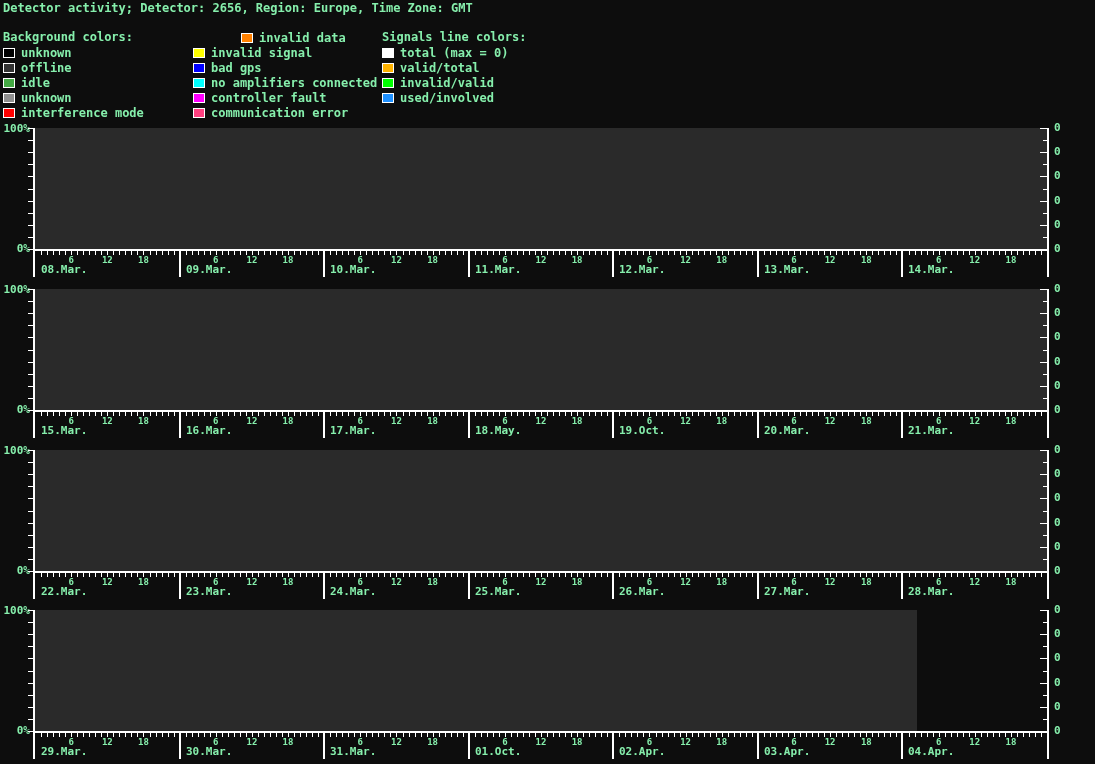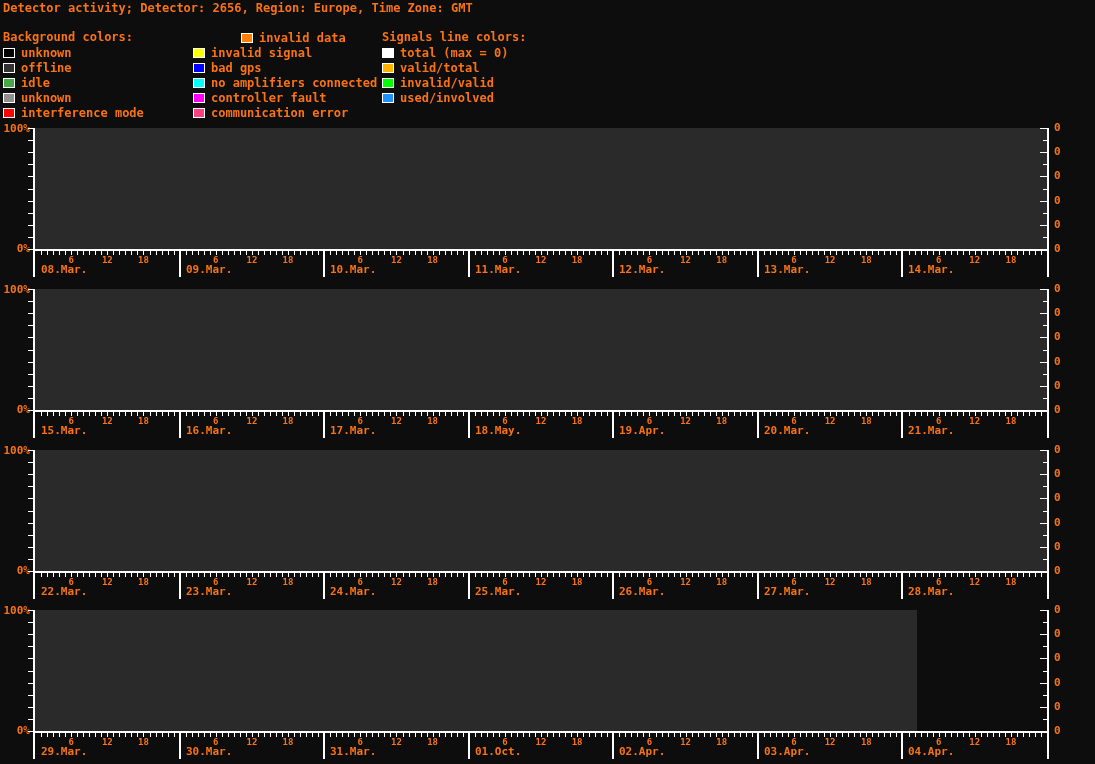--- a/index.html
+++ b/index.html
@@ -1,18 +1,18 @@
 <!DOCTYPE html>
 <html><head>
 <meta charset="utf-8">
 <style>
   html,body{margin:0;padding:0;background:#0d0d0d;}
   #screen{
     position:relative;width:1095px;height:764px;overflow:hidden;
-    background:#0d0d0d;color:#f97316;
+    background:#0d0d0d;color:#86efac;
     font-family:"DejaVu Sans Mono","Liberation Mono",monospace;
     font-weight:bold;
   }
   #title{position:absolute;left:3px;top:1px;font-size:12px;white-space:nowrap;}
   .leg-header{position:absolute;font-size:12px;white-space:nowrap;}
   .leg-item{position:absolute;height:15px;display:flex;align-items:center;font-size:12px;white-space:nowrap;}
   .swatch{display:inline-block;width:10px;height:8px;border:1px solid #ffffff;margin-right:6px;flex:0 0 auto;}
   .line{position:absolute;background:#ffffff;}
   .plotfill{position:absolute;}
   .ylab{position:absolute;font-size:11px;width:30px;text-align:right;white-space:nowrap;}
@@ -460,21 +460,21 @@
       <div class="line" style="left: 577.1px; top: 412px; width: 1px; height: 4px;"></div>
       <div class="line" style="left: 583.2px; top: 412px; width: 1px; height: 4px;"></div>
       <div class="line" style="left: 589.2px; top: 412px; width: 1px; height: 4px;"></div>
       <div class="line" style="left: 595.2px; top: 412px; width: 1px; height: 4px;"></div>
       <div class="line" style="left: 601.2px; top: 412px; width: 1px; height: 4px;"></div>
       <div class="line" style="left: 607.3px; top: 412px; width: 1px; height: 4px;"></div>
       <div class="hourlab" style="left: 496.9px; top: 416px;">6</div>
       <div class="hourlab" style="left: 533px; top: 416px;">12</div>
       <div class="hourlab" style="left: 569.1px; top: 416px;">18</div>
       <div class="line" style="left: 612px; top: 410px; width: 2px; height: 28px;"></div>
-      <div class="datelab" style="left: 619px; top: 424px;">19.Apr.</div>
+      <div class="datelab" style="left: 619px; top: 424px;">19.Oct.</div>
       <div class="line" style="left: 619.3px; top: 412px; width: 1px; height: 4px;"></div>
       <div class="line" style="left: 625.3px; top: 412px; width: 1px; height: 4px;"></div>
       <div class="line" style="left: 631.4px; top: 412px; width: 1px; height: 4px;"></div>
       <div class="line" style="left: 637.4px; top: 412px; width: 1px; height: 4px;"></div>
       <div class="line" style="left: 643.4px; top: 412px; width: 1px; height: 4px;"></div>
       <div class="line" style="left: 649.4px; top: 412px; width: 1px; height: 4px;"></div>
       <div class="line" style="left: 655.5px; top: 412px; width: 1px; height: 4px;"></div>
       <div class="line" style="left: 661.5px; top: 412px; width: 1px; height: 4px;"></div>
       <div class="line" style="left: 667.5px; top: 412px; width: 1px; height: 4px;"></div>
       <div class="line" style="left: 673.5px; top: 412px; width: 1px; height: 4px;"></div>

